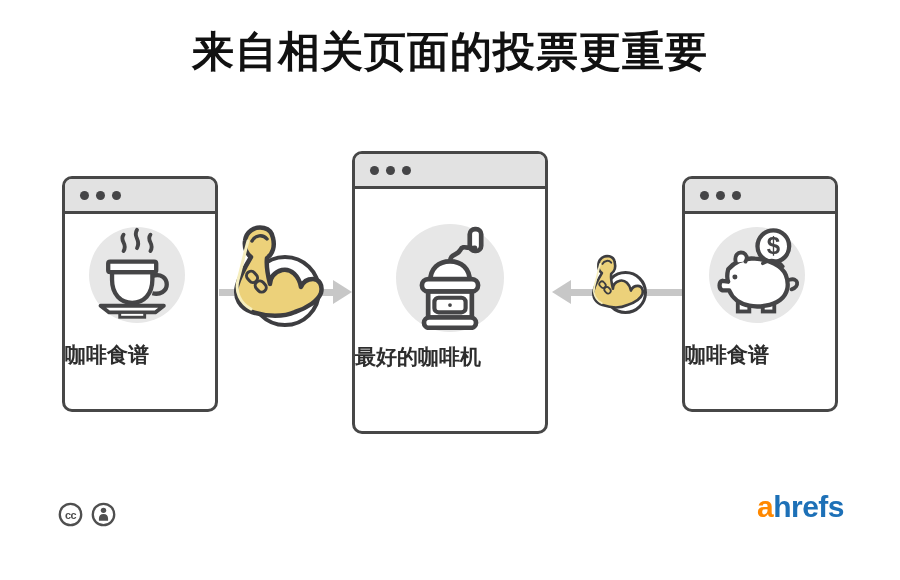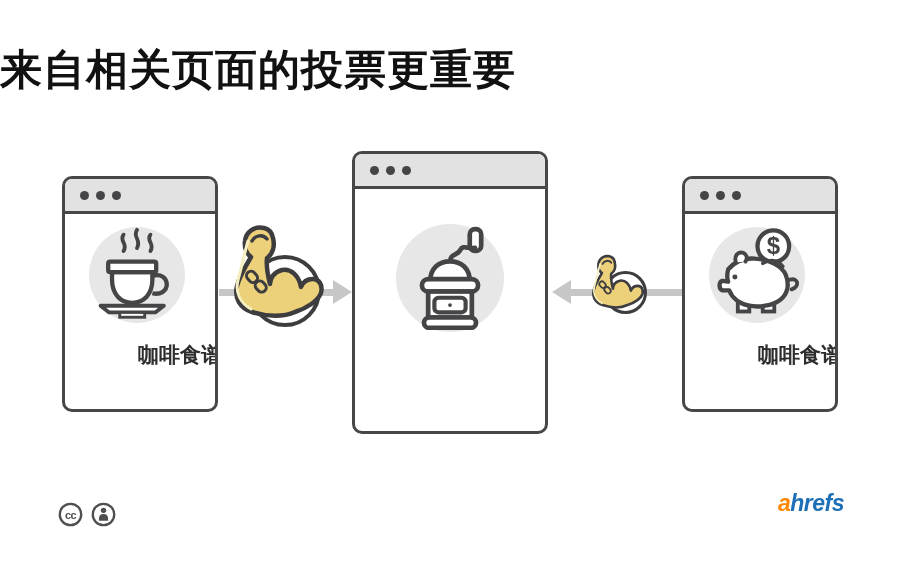--- a/index.html
+++ b/index.html
@@ -1,40 +1,40 @@
 <!DOCTYPE html>
 <html><head>
 <meta charset="utf-8">
 <style>
   html,body{margin:0;padding:0;}
   body{
     width:900px;height:580px;position:relative;background:#ffffff;
     font-family:"Liberation Sans",sans-serif;overflow:hidden;
   }
   .title{
-    position:absolute;top:42px;left:0;width:900px;margin:0;
-    text-align:left;font-size:42px;font-weight:900;color:#111;
+    position:absolute;top:24px;left:0;width:900px;margin:0;
+    text-align:center;font-size:42px;font-weight:900;color:#111;
     letter-spacing:1px;
   }
   .window{
     position:absolute;background:#fff;border:3px solid #474747;
     border-radius:10px;box-sizing:border-box;overflow:hidden;
   }
   .titlebar{
     height:32px;background:#e2e2e2;border-bottom:3px solid #474747;
     display:flex;align-items:center;padding-left:15px;gap:7px;
   }
   .dot{width:9px;height:9px;border-radius:50%;background:#454547;}
   .icon-circle{
     position:absolute;border-radius:50%;background:#e7e7e7;
     display:flex;align-items:center;justify-content:center;
   }
   .window-label{
-    position:absolute;left:0;width:100%;text-align:center;
-    font-size:21px;font-weight:700;color:#2d2d2d;padding-left:40px;
+    position:absolute;left:0;width:100%;text-align:left;
+    font-size:21px;font-weight:700;color:#2d2d2d;
   }
   #win-left{left:62px;top:176px;width:156px;height:236px;}
   #win-left .icon-circle{left:24px;top:48px;width:96px;height:96px;}
   #win-left .window-label{top:162px;}
   #win-center{left:352px;top:151px;width:196px;height:283px;}
   #win-center .icon-circle{left:41px;top:70px;width:108px;height:108px;}
   #win-center .window-label{top:189px;}
   #win-right{left:682px;top:176px;width:156px;height:236px;}
   #win-right .icon-circle{left:24px;top:48px;width:96px;height:96px;}
   #win-right .window-label{top:162px;}
@@ -59,23 +59,22 @@
   #badge-right{left:604px;top:271px;width:43px;height:43px;border-width:3px;}
   .muscle{position:absolute;}
   #muscle-left{left:227px;top:224px;width:100px;height:100px;}
   #muscle-right{left:588px;top:254px;width:58px;height:58px;}
 
   .footer{
     position:absolute;left:58px;top:502px;display:flex;align-items:flex-start;gap:8px;
   }
   .source-url{font-size:15.5px;color:#7e7e7e;margin-left:6px;}
   .logo{
-    position:absolute;right:56px;top:490px;font-size:23px;font-weight:800;
+    position:absolute;right:56px;top:490px;font-size:30px;font-weight:800;
     letter-spacing:-0.5px;
-    font-style:italic;
   }
   .logo-a{color:#ff8800;}
   .logo-rest{color:#1d70b7;}
   .hidden-defs{position:absolute;width:0;height:0;overflow:hidden;}
 </style>
 </head>
 <body>
 
 <svg class="hidden-defs" aria-hidden="true">
   <defs>
@@ -133,20 +132,21 @@
       <rect x="69" y="3" width="11" height="21" rx="5" fill="#fff" stroke="#454547" stroke-width="4.5"></rect>
       <path d="M50,35 C50,26 57,29 60,23 C62,18 67,22 74,21" fill="none" stroke="#454547" stroke-width="4.5" stroke-linecap="round"></path>
       <path d="M31,53 C31,41 39,34 50,34 C61,34 69,41 69,53 Z" fill="#fff" stroke="#454547" stroke-width="4.5" stroke-linejoin="round"></path>
       <rect x="23" y="51" width="54" height="12" rx="6" fill="#fff" stroke="#454547" stroke-width="4.5"></rect>
       <rect x="29" y="63" width="42" height="25" fill="#fff" stroke="#454547" stroke-width="4.5"></rect>
       <rect x="35" y="69" width="30" height="14" rx="4" fill="#fff" stroke="#454547" stroke-width="4"></rect>
       <circle cx="50" cy="76" r="1.8" fill="#454547"></circle>
       <rect x="25" y="88" width="50" height="10" rx="5" fill="#fff" stroke="#454547" stroke-width="4.5"></rect>
     </svg>
   </div>
+  <div class="window-label">最好的咖啡机</div>
 </div>
 
 <div class="window" id="win-right">
   <div class="titlebar">
     <span class="dot"></span>
     <span class="dot"></span>
     <span class="dot"></span>
   </div>
   <div class="icon-circle">
     <svg width="96" height="96" viewBox="0 0 100 100">

